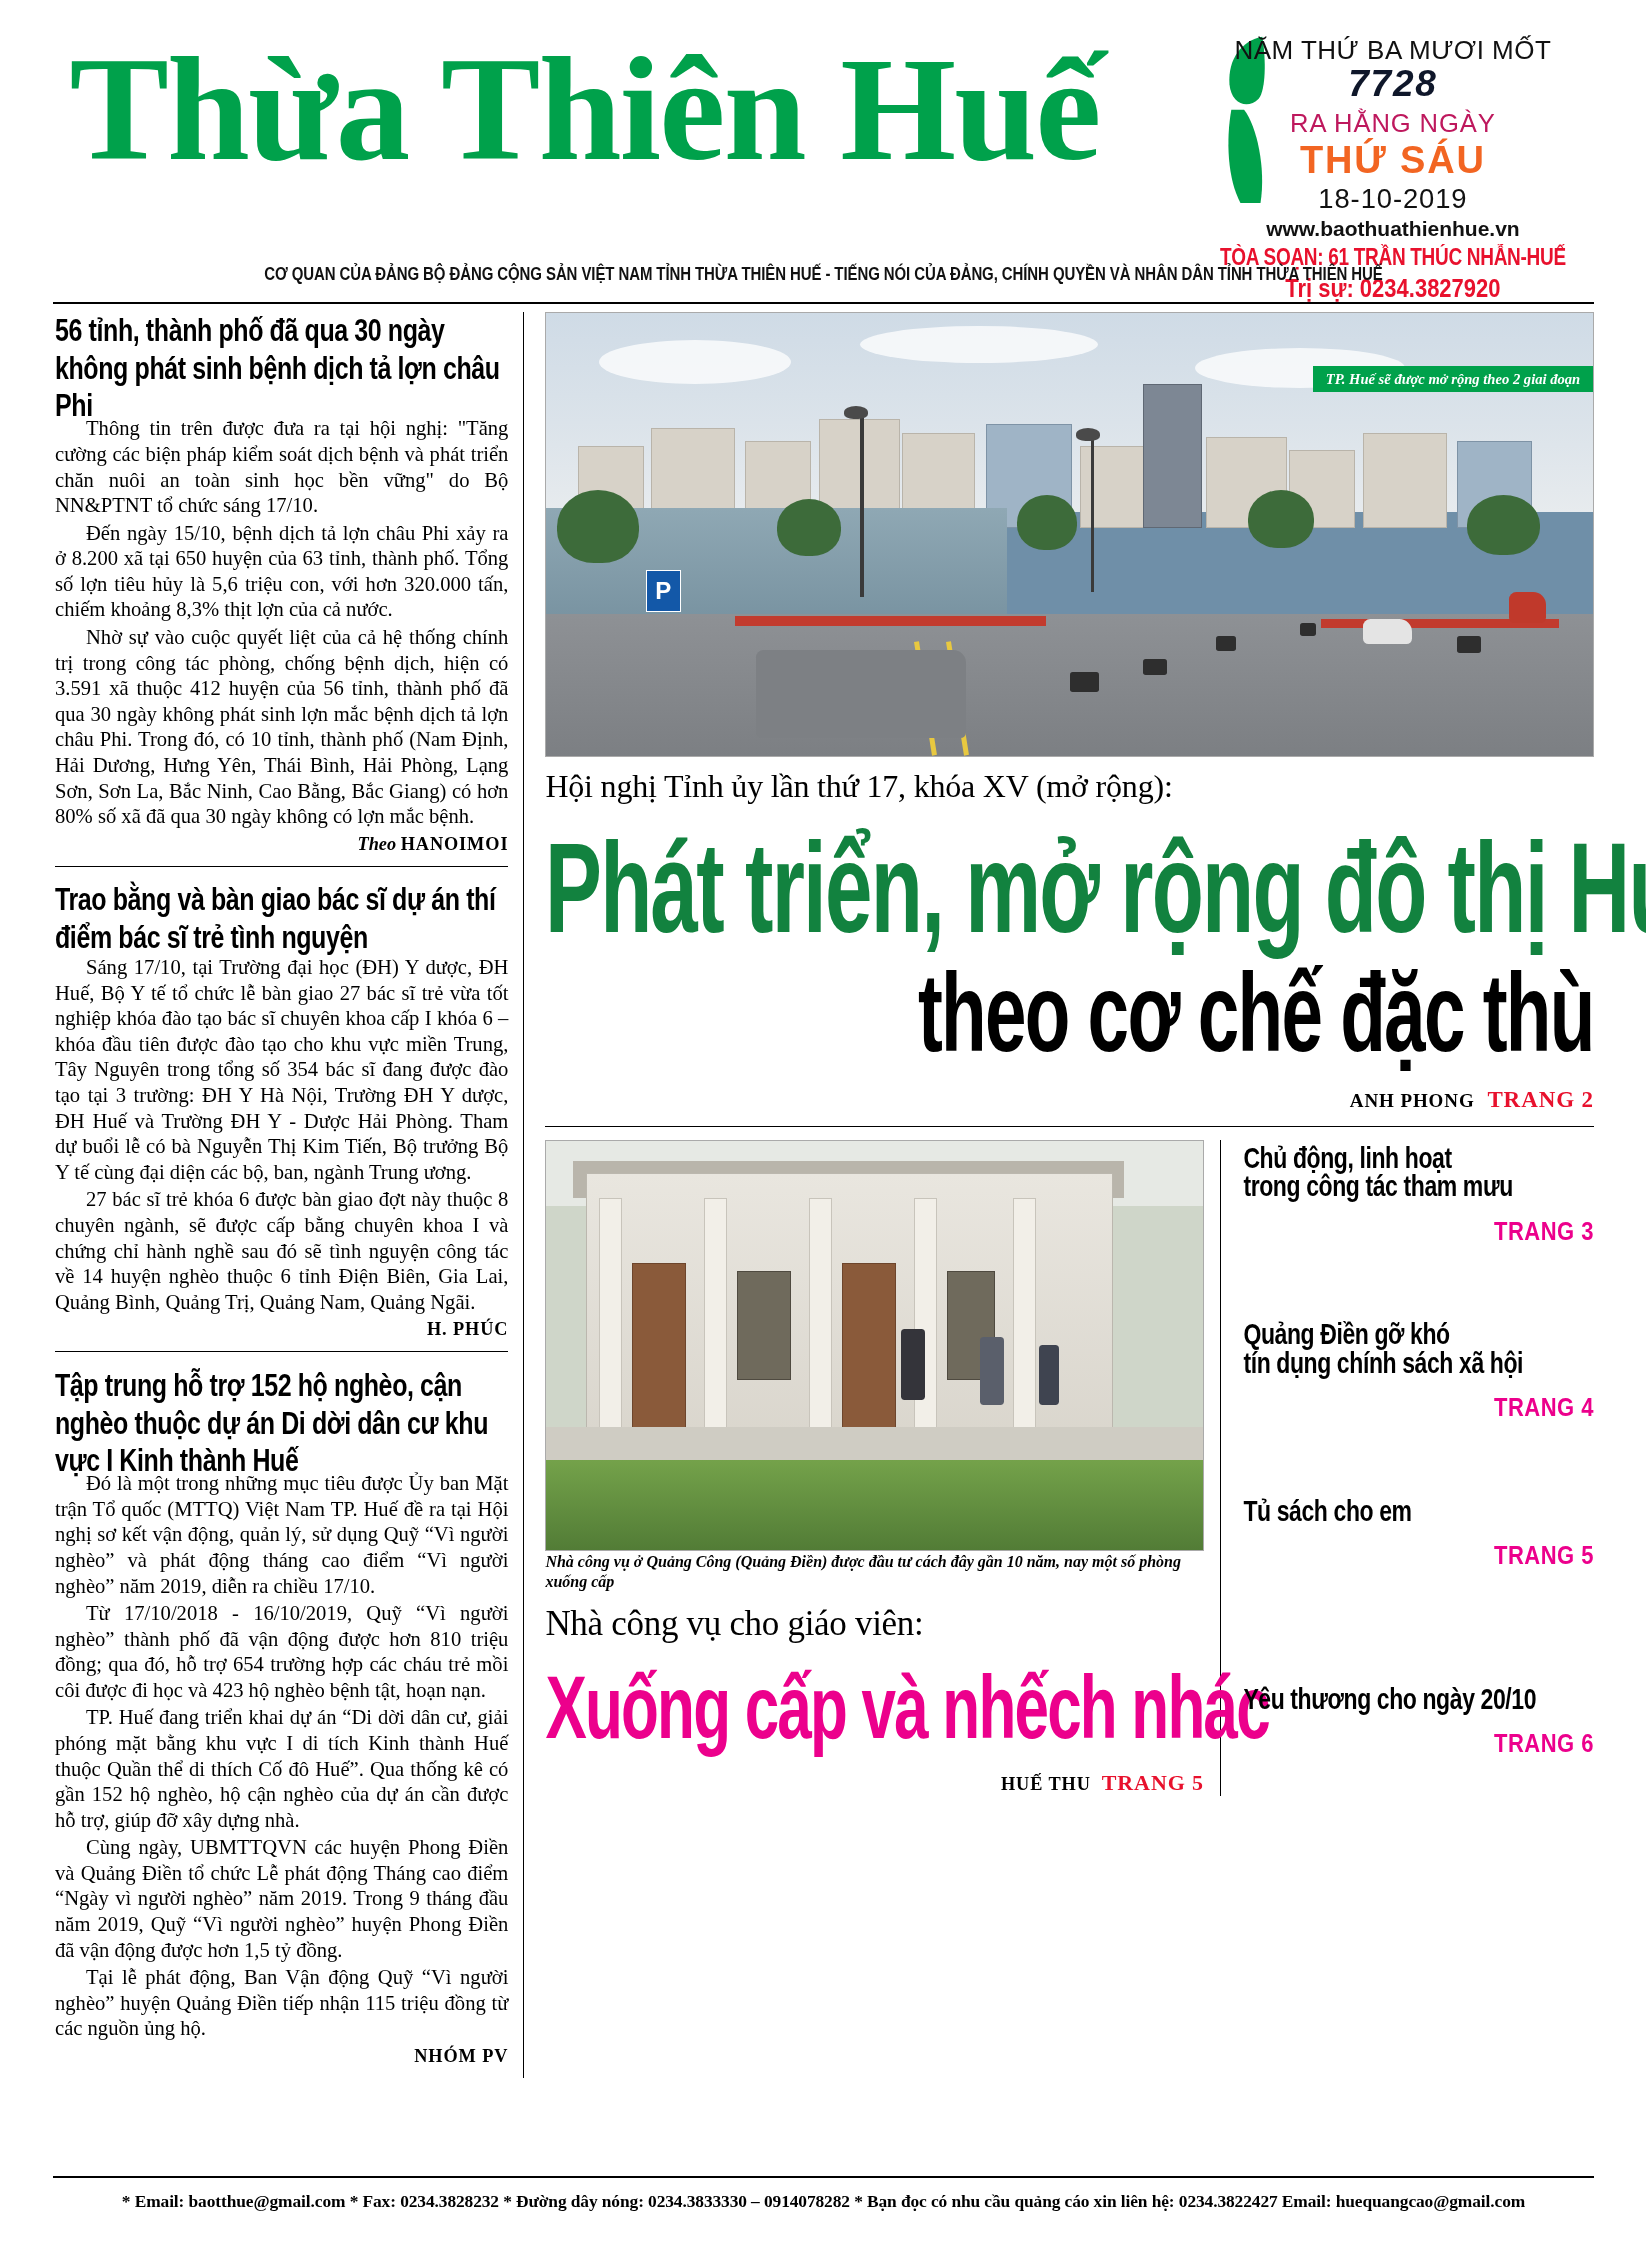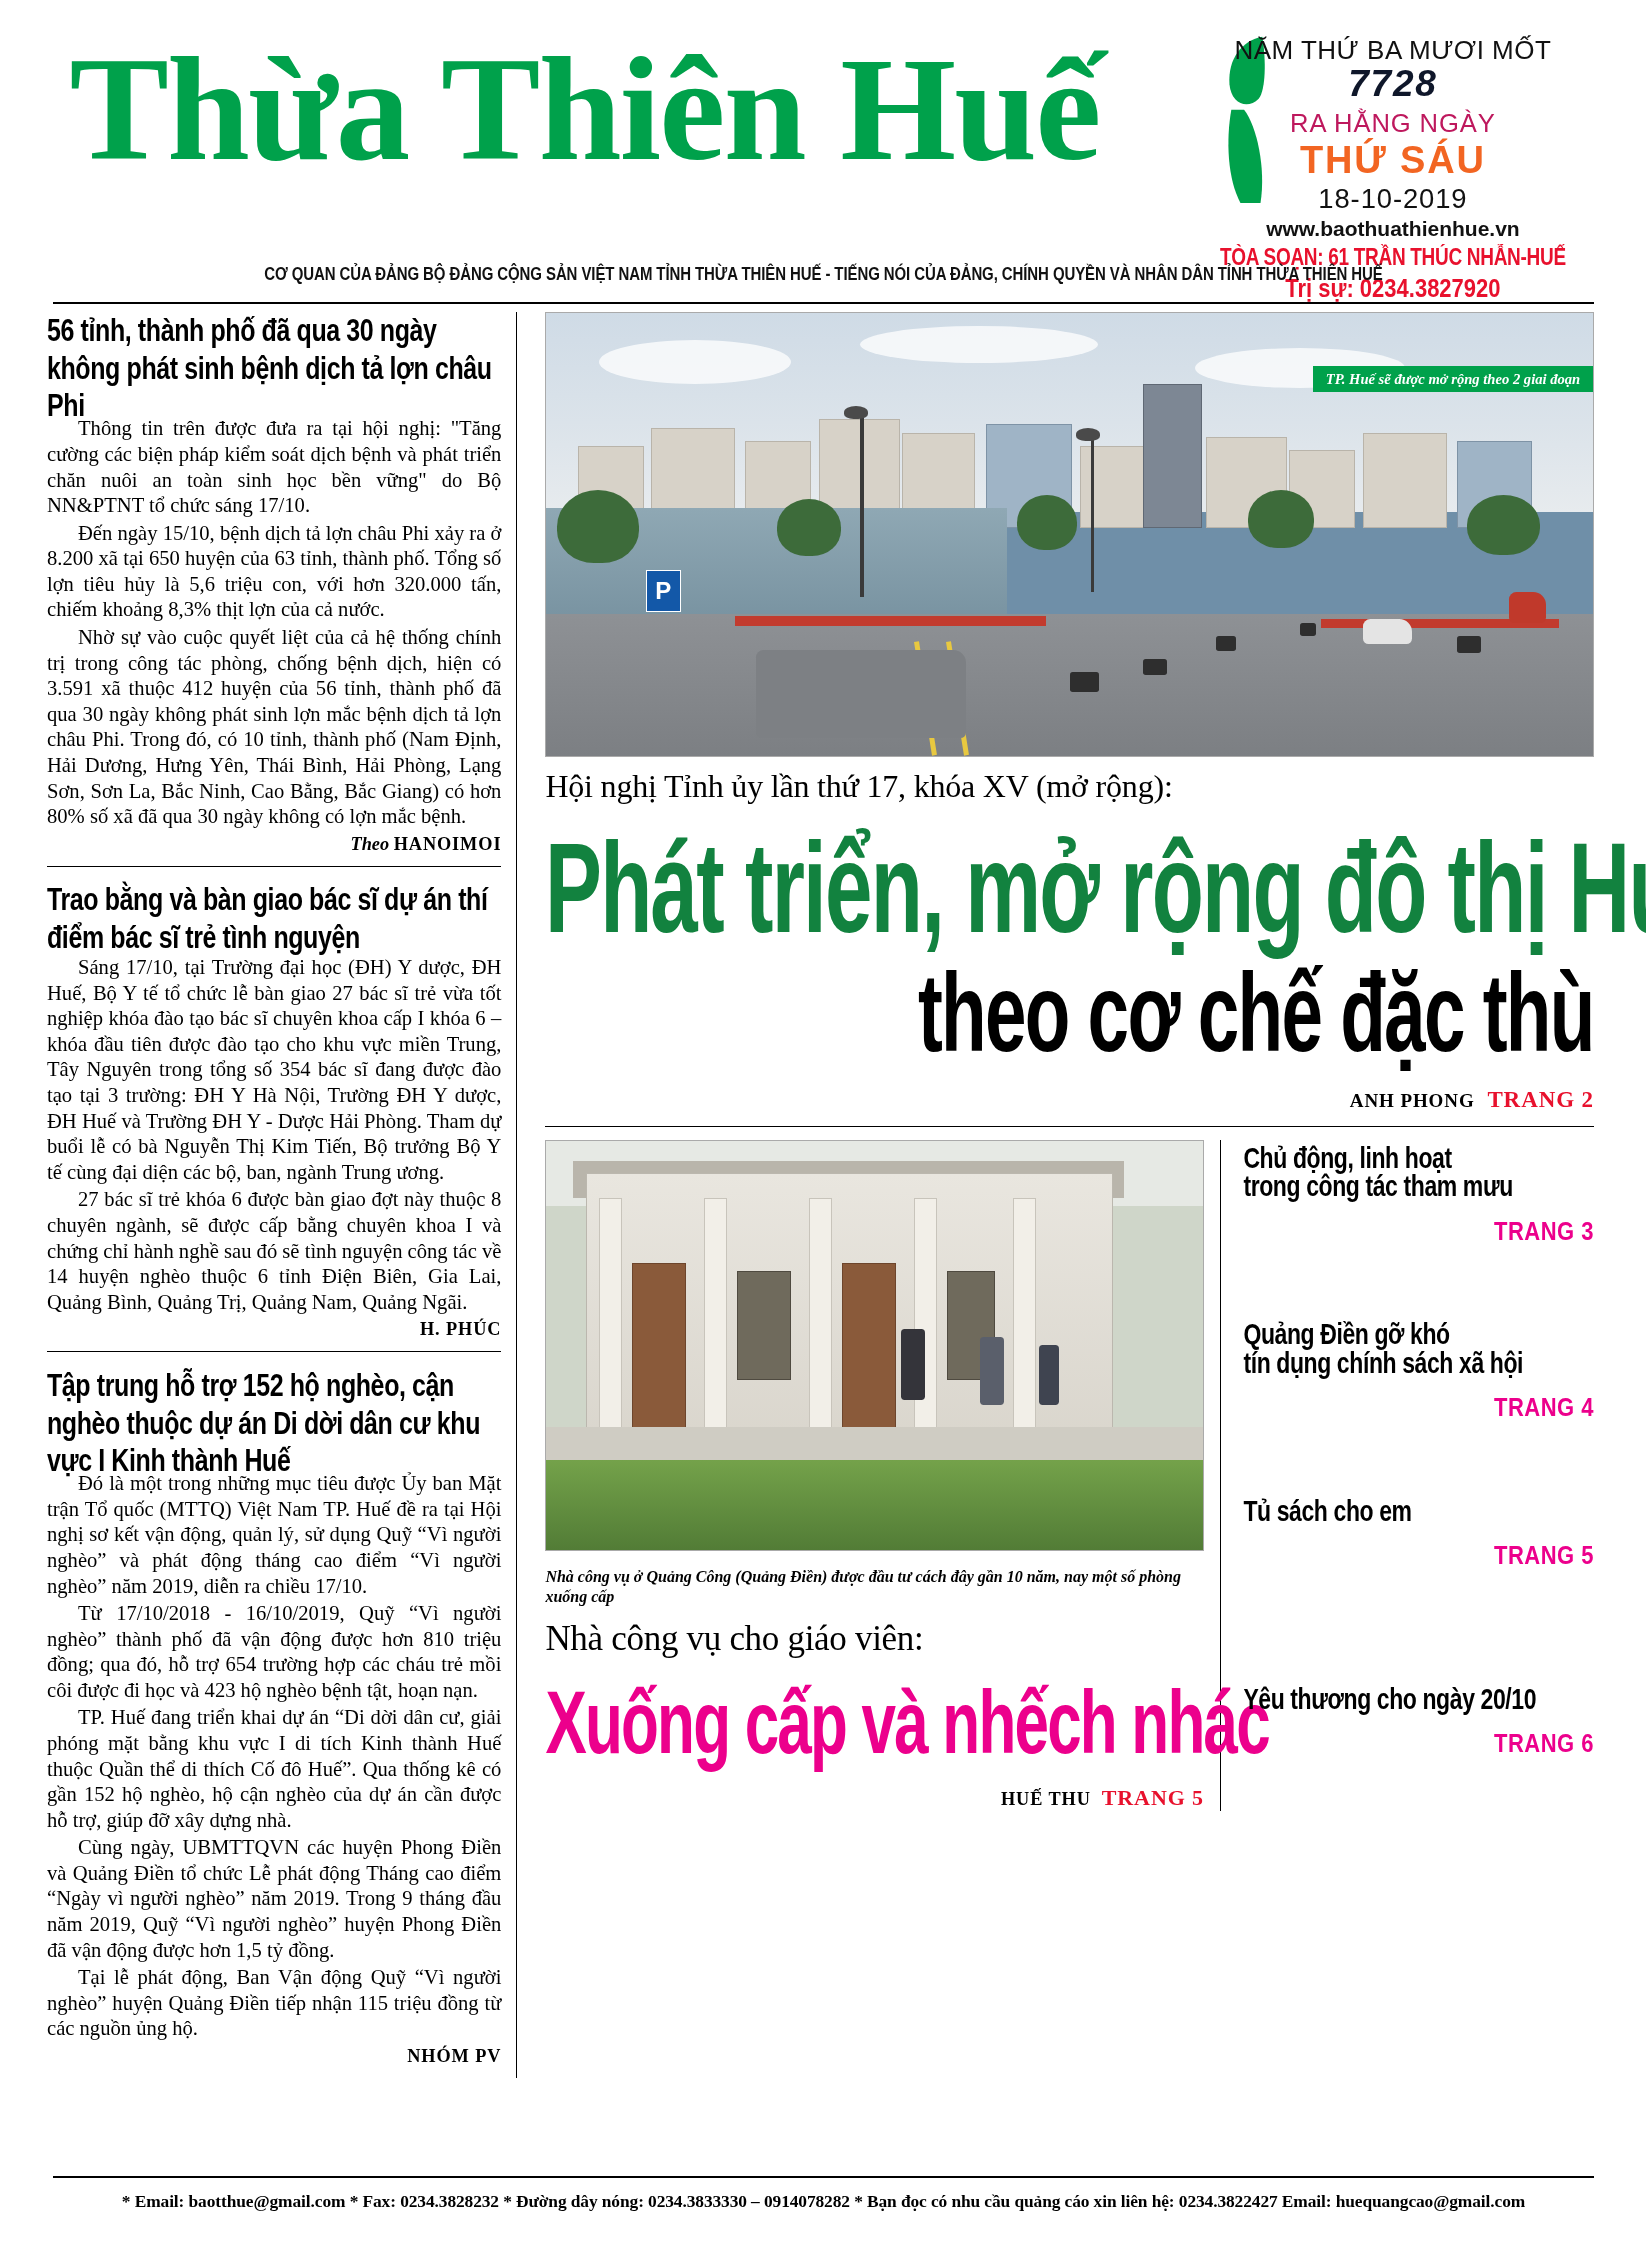--- a/index.html
+++ b/index.html
@@ -127,23 +127,23 @@
     white-space:nowrap;
   }
   .rule-top{
     position:absolute;left:0;right:0;top:302px;
     border-top:2.7px solid #000;
   }
 
   
   .content{
     position:absolute;
-    left:47px; right:53px; top:312px;
+    left:55px; right:53px; top:312px;
     display:flex;
-    gap:12px;
+    gap:5px;
   }
   .col-left{
     width:475px;
     padding-right:14.6px;
     box-sizing:border-box;
     border-right:1.4px solid #000;
   }
   .col-main{
     width:1065px;
     padding-left:16.4px;
@@ -314,21 +314,21 @@
   .bp-ground{position:absolute;left:0;bottom:0;width:100%;height:22%;
     background:linear-gradient(#74a24a,#527c36);}
   .bp-walk{position:absolute;left:0;bottom:20%;width:100%;height:10%;background:#cfccc3;}
   .bp-person{position:absolute;background:#34343a;border-radius:3.7px;}
   .caption-bottom{
     font-family:"Liberation Serif", serif;
     font-style:italic;
     font-weight:bold;
     font-size:16px;
     line-height:1.25;
-    margin-top:16px;
+    margin-top:1px;
   }
   .bh-kicker{
     font-family:"Liberation Serif", serif;
     font-size:35px;
     font-weight:normal;
     margin-top:12.8px;
     letter-spacing:-0.3px;
   }
   .bh-pink{
     font-family:"Liberation Sans", sans-serif;

